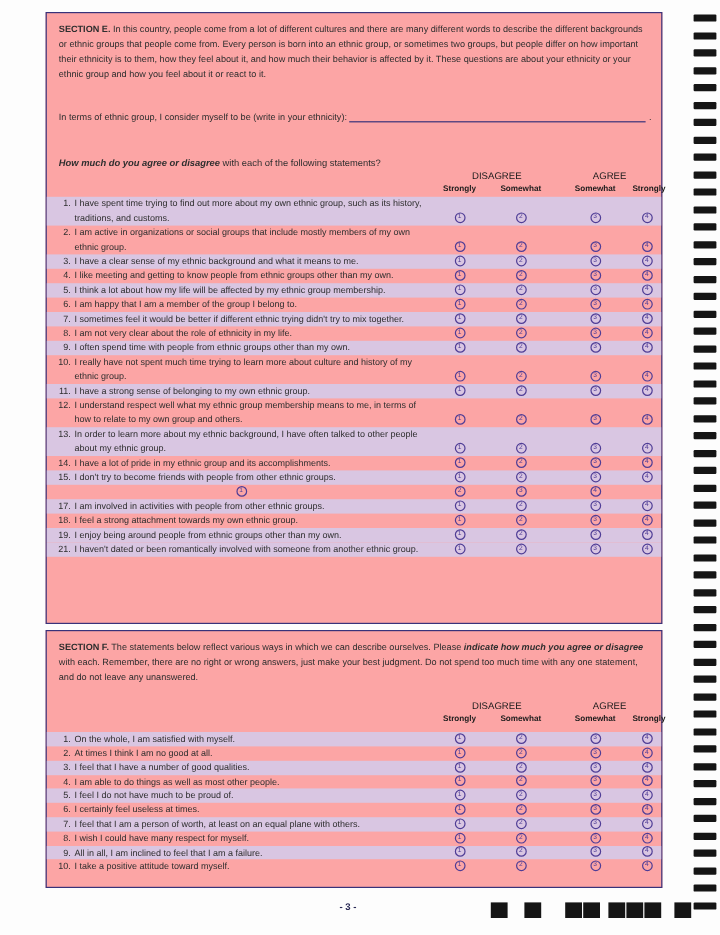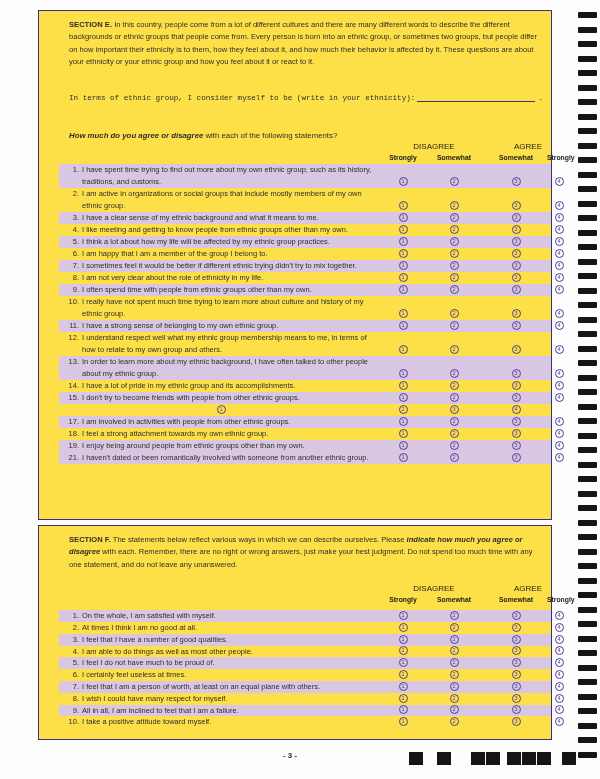--- a/index.html
+++ b/index.html
@@ -2,30 +2,30 @@
 <html><head>
 <meta charset="utf-8">
 <style>
   html,body { margin:0; padding:0; background:#ffffff; }
   .page {
     position:relative; width:600px; height:779px; background:#fdfdfd;
     font-family:"Liberation Sans", sans-serif; color:#2e2e2e; overflow:hidden;
   }
   .sbox {
     position:absolute; left:38px; width:514px; box-sizing:border-box;
-    border:1px solid #38327a; background:#fde047;padding-left:20px;
+    border:1px solid #38327a; background:#fca5a5;
   }
   #box-e { top:10px; height:510px; }
   #box-f { top:525px; height:215px; }
 
   .intro { font-size:7.6px; line-height:12.4px; margin:8px 10px 0 10px; }
   .b  { font-weight:bold; }
   .bi { font-weight:bold; font-style:italic; }
 
-  .writein { display:flex; align-items:center; margin:24px 8px 0 10px; font-size:7.6px;font-family:Liberation Mono, monospace; }
+  .writein { display:flex; align-items:center; margin:24px 8px 0 10px; font-size:7.6px; }
   .writein .wlabel { flex:none; }
   .writein .line { flex:1; border-bottom:1px solid #38327a; margin:0 3px 1px 2px; height:8px; }
   .writein .dot { flex:none; }
 
   .prompt { margin:28px 10px 0 10px; font-size:7.8px; }
 
   .grid { display:grid; grid-template-columns:324px 40px 62px 62px 24px; }
   .hdr  { margin-top:2px; }
   .hdr-group { font-size:8px; font-weight:normal; text-align:center; color:#1c1c1c; height:10px; line-height:10px; }
   .hdr-sub   { font-size:6.8px; font-weight:bold; text-align:center; color:#1c1c1c; height:11px; line-height:11px; }
@@ -164,21 +164,21 @@
     <div class="opt">
             <span class="circle">3</span>
           </div>
     <div class="opt">
             <span class="circle">4</span>
           </div>
   </div>
         <div class="row grid shaded">
     <div class="stmt">
       <span class="num">5.</span>
-      <span class="txt">I think a lot about how my life will be affected by my ethnic group practices.</span>
+      <span class="txt">I think a lot about how my life will be affected by my ethnic group membership.</span>
     </div>
     <div class="opt">
             <span class="circle">1</span>
           </div>
     <div class="opt">
             <span class="circle">2</span>
           </div>
     <div class="opt">
             <span class="circle">3</span>
           </div>

